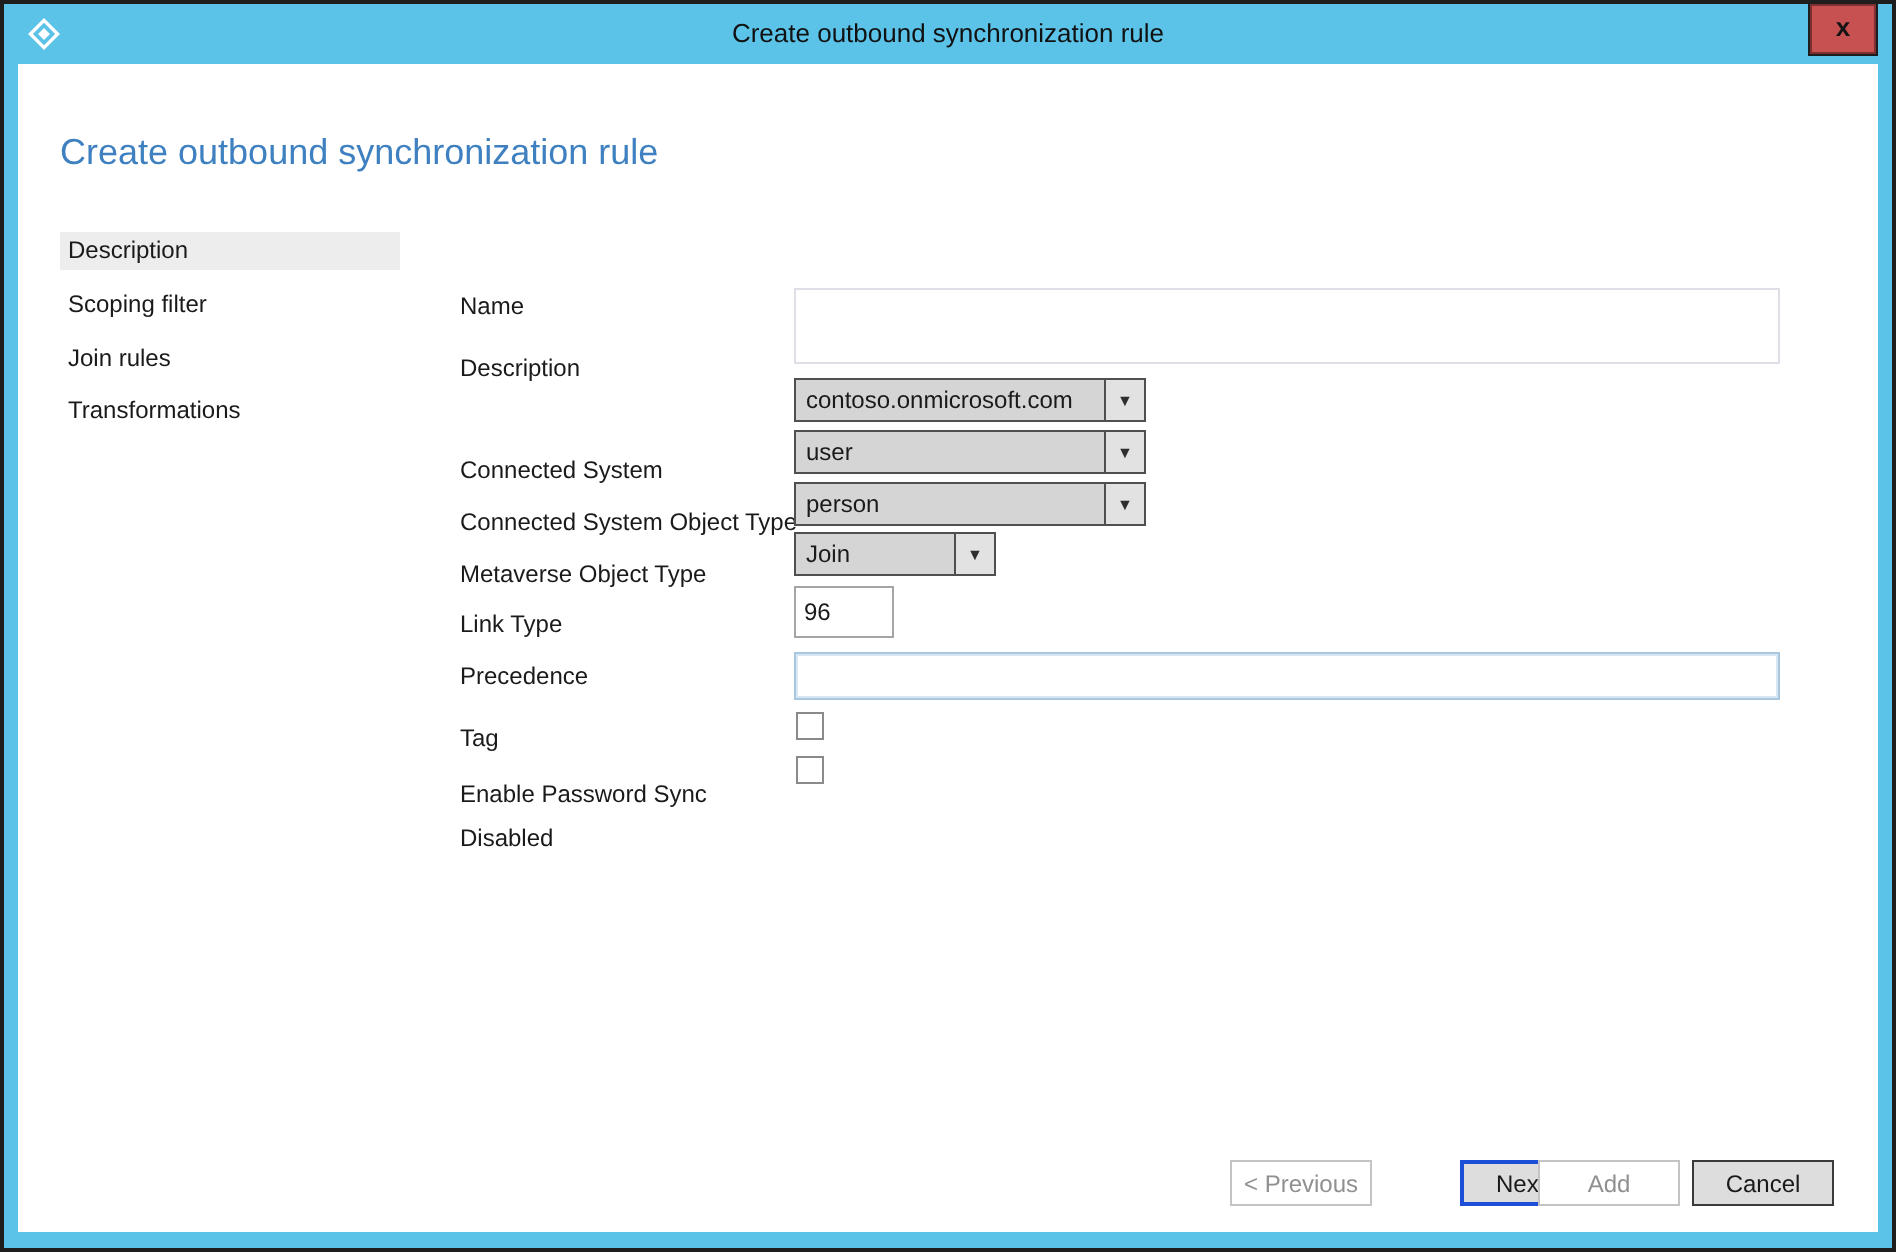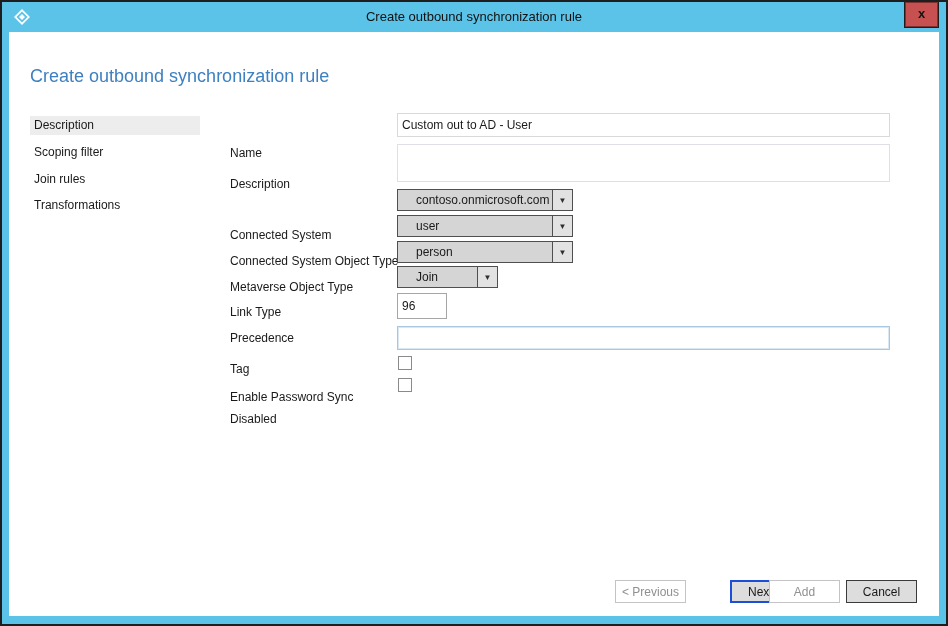--- a/index.html
+++ b/index.html
@@ -52,21 +52,21 @@
   .txt-desc { top: 144px; width: 493px; height: 38px; border-color: #DFDFE8; resize: none; padding-top: 2px; }
   .txt-prec { top: 293px; width: 50px; height: 26px; border-color: #A6A6A6; }
   .txt-tag  { top: 326px; width: 493px; height: 24px; border: 1px solid #A9C7DF; box-shadow: 0 0 0 1px #D8E7F2 inset; }
 
   
   .dropdown {
     position: absolute; left: 397px; height: 22px;
     background: #D5D5D5; border: 1px solid #4F4F4F;
     display: flex; align-items: stretch; cursor: default;
   }
-  .dd-value { flex: 1; font-size: 12px; color: #1A1A1A; line-height: 20px; padding-left: 18px; overflow: hidden; white-space: nowrap; }
+  .dd-value { flex: 1; font-size: 12px; color: #1A1A1A; line-height: 20px; padding-left: 5px; overflow: hidden; white-space: nowrap; }
   .dd-arrow {
     width: 20px; border-left: 1px solid #4F4F4F; background: #E2E2E2;
     display: flex; align-items: center; justify-content: center;
     font-size: 8px; color: #2E2E2E;
   }
   .dd-cs   { top: 189px; width: 176px; }
   .dd-ot   { top: 215px; width: 176px; }
   .dd-mvot { top: 241px; width: 176px; }
   .dd-lt   { top: 266px; width: 101px; }
 
@@ -120,21 +120,20 @@
   <div class="f-label" style="top:142px">Description</div>
   <div class="f-label" style="top:193px">Connected System</div>
   <div class="f-label" style="top:219px">Connected System Object Type</div>
   <div class="f-label" style="top:245px">Metaverse Object Type</div>
   <div class="f-label" style="top:270px">Link Type</div>
   <div class="f-label" style="top:296px">Precedence</div>
   <div class="f-label" style="top:327px">Tag</div>
   <div class="f-label" style="top:355px">Enable Password Sync</div>
   <div class="f-label" style="top:377px">Disabled</div>
 
-  <input class="txt txt-name" type="text" value="Custom out to AD - User" style="">
   <textarea class="txt txt-desc" style=""></textarea>
 
   <div class="dropdown dd-cs">
     <span class="dd-value">contoso.onmicrosoft.com</span>
     <span class="dd-arrow">▼</span>
   </div>
   <div class="dropdown dd-ot">
     <span class="dd-value">user</span>
     <span class="dd-arrow">▼</span>
   </div>

